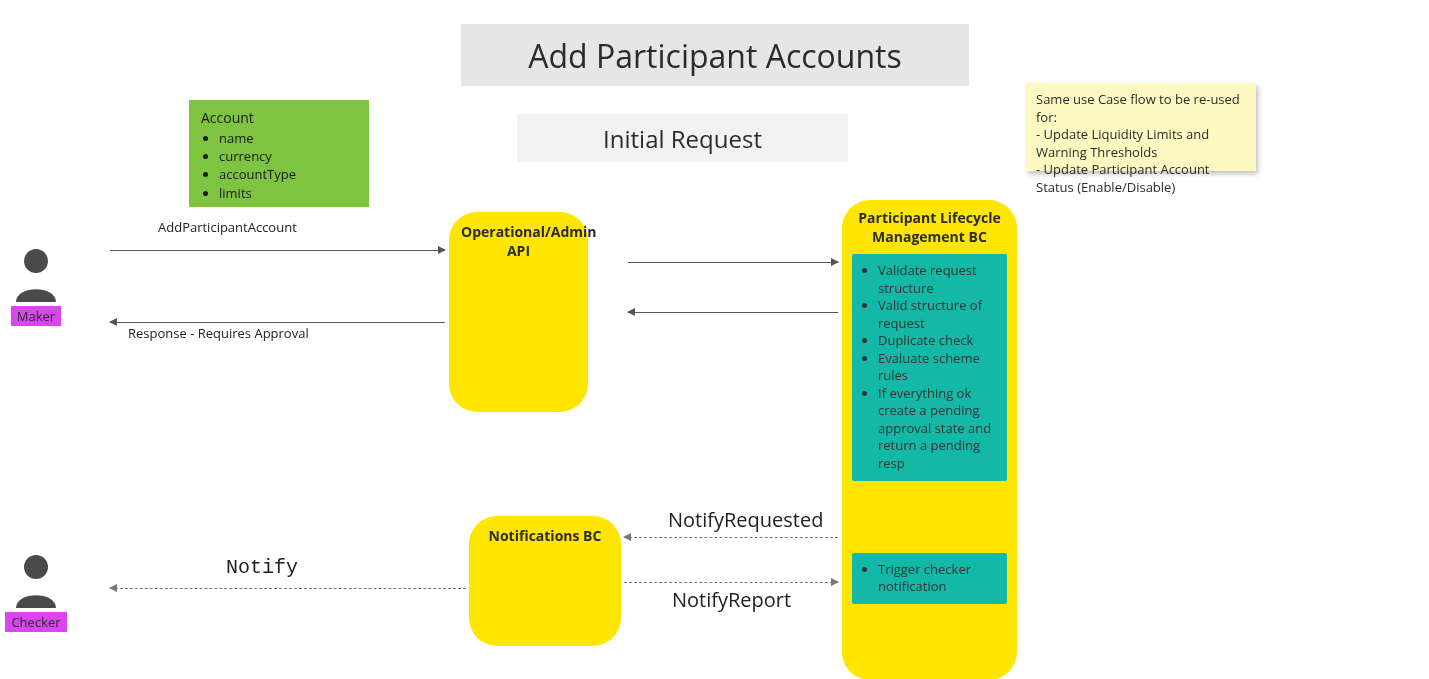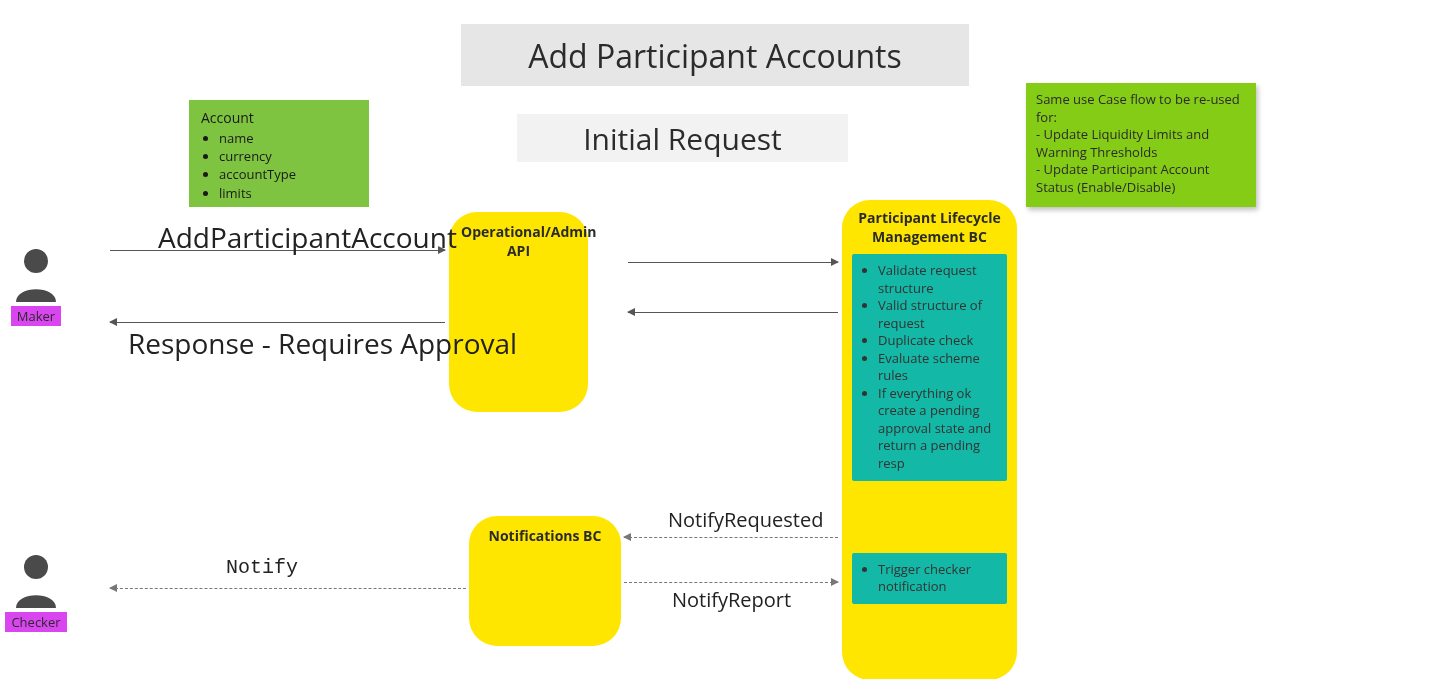--- a/index.html
+++ b/index.html
@@ -1,28 +1,28 @@
 <!DOCTYPE html>
 <html><head>
 <meta charset="utf-8">
 <style>
   html,body{margin:0;padding:0;font-family:"Open Sans","Segoe UI",Arial,sans-serif;color:#2b2b2b;background:#fff;}
   .canvas{position:relative;width:1429px;height:679px;}
 
   
   .title-main{position:absolute;left:461px;top:24px;width:508px;height:62px;background:#e6e6e6;display:flex;align-items:center;justify-content:center;font-size:32px;font-weight:500;}
-  .title-sub {position:absolute;left:517px;top:114px;width:331px;height:48px;background:#f2f2f2;display:flex;align-items:center;justify-content:center;font-size:30px;font-weight:400;}
+  .title-sub {position:absolute;left:517px;top:114px;width:331px;height:48px;background:#f2f2f2;display:flex;align-items:center;justify-content:center;font-size:24px;font-weight:400;}
 
   
   .account-box{position:absolute;left:189px;top:100px;width:180px;height:107px;background:#7fc440;color:#1a1a1a;font-size:14px;padding:8px 12px;box-sizing:border-box;}
   .account-box .hd{font-size:14px;margin-bottom:2px;}
   .account-box ul{margin:0;padding-left:18px;font-size:13px;line-height:1.4;}
 
   
-  .sticky{position:absolute;left:1026px;top:83px;width:230px;height:124px;background:#84cc16;font-size:13px;line-height:1.35;padding:8px 10px;box-sizing:border-box;box-shadow:2px 3px 5px rgba(0,0,0,.25);}
+  .sticky{position:absolute;left:1026px;top:83px;width:230px;height:88px;background:#fef9c3;font-size:13px;line-height:1.35;padding:8px 10px;box-sizing:border-box;box-shadow:2px 3px 5px rgba(0,0,0,.25);}
 
   
   .actor{position:absolute;width:64px;text-align:center;}
   .actor svg{display:block;margin:0 auto;}
   .actor .lbl{display:inline-block;margin-top:4px;font-size:13px;background:#d946ef;padding:1px 6px;}
   .actor.maker  {left:4px;top:247px;}
   .actor.checker{left:4px;top:553px;}
 
   
   .comp{position:absolute;background:#ffe600;border-radius:28px;box-sizing:border-box;text-align:center;font-size:14px;font-weight:700;color:#2b2b2b;padding:10px 12px 0;}
@@ -38,21 +38,21 @@
   
   .arrow{position:absolute;height:0;}
   .arrow .line{position:absolute;left:0;right:0;top:0;border-top:1px solid #555;}
   .arrow.dashed .line{border-top:1px dashed #777;}
   .arrow .head-r{position:absolute;right:-1px;top:-4px;width:0;height:0;border-top:4px solid transparent;border-bottom:4px solid transparent;border-left:8px solid #555;}
   .arrow .head-l{position:absolute;left:-1px;top:-4px;width:0;height:0;border-top:4px solid transparent;border-bottom:4px solid transparent;border-right:8px solid #555;}
   .arrow.dashed .head-r{border-left-color:#777;}
   .arrow.dashed .head-l{border-right-color:#777;}
 
   
-  .albl{position:absolute;font-size:28px;color:#222;white-space:nowrap;}
+  .albl{position:absolute;font-size:13px;color:#222;white-space:nowrap;}
   .albl.small{font-size:20px;}
 
 </style>
 </head>
 <body>
 
 <div class="canvas">
 
   <div class="title-main">Add Participant Accounts</div>
   <div class="title-sub">Initial Request</div>

